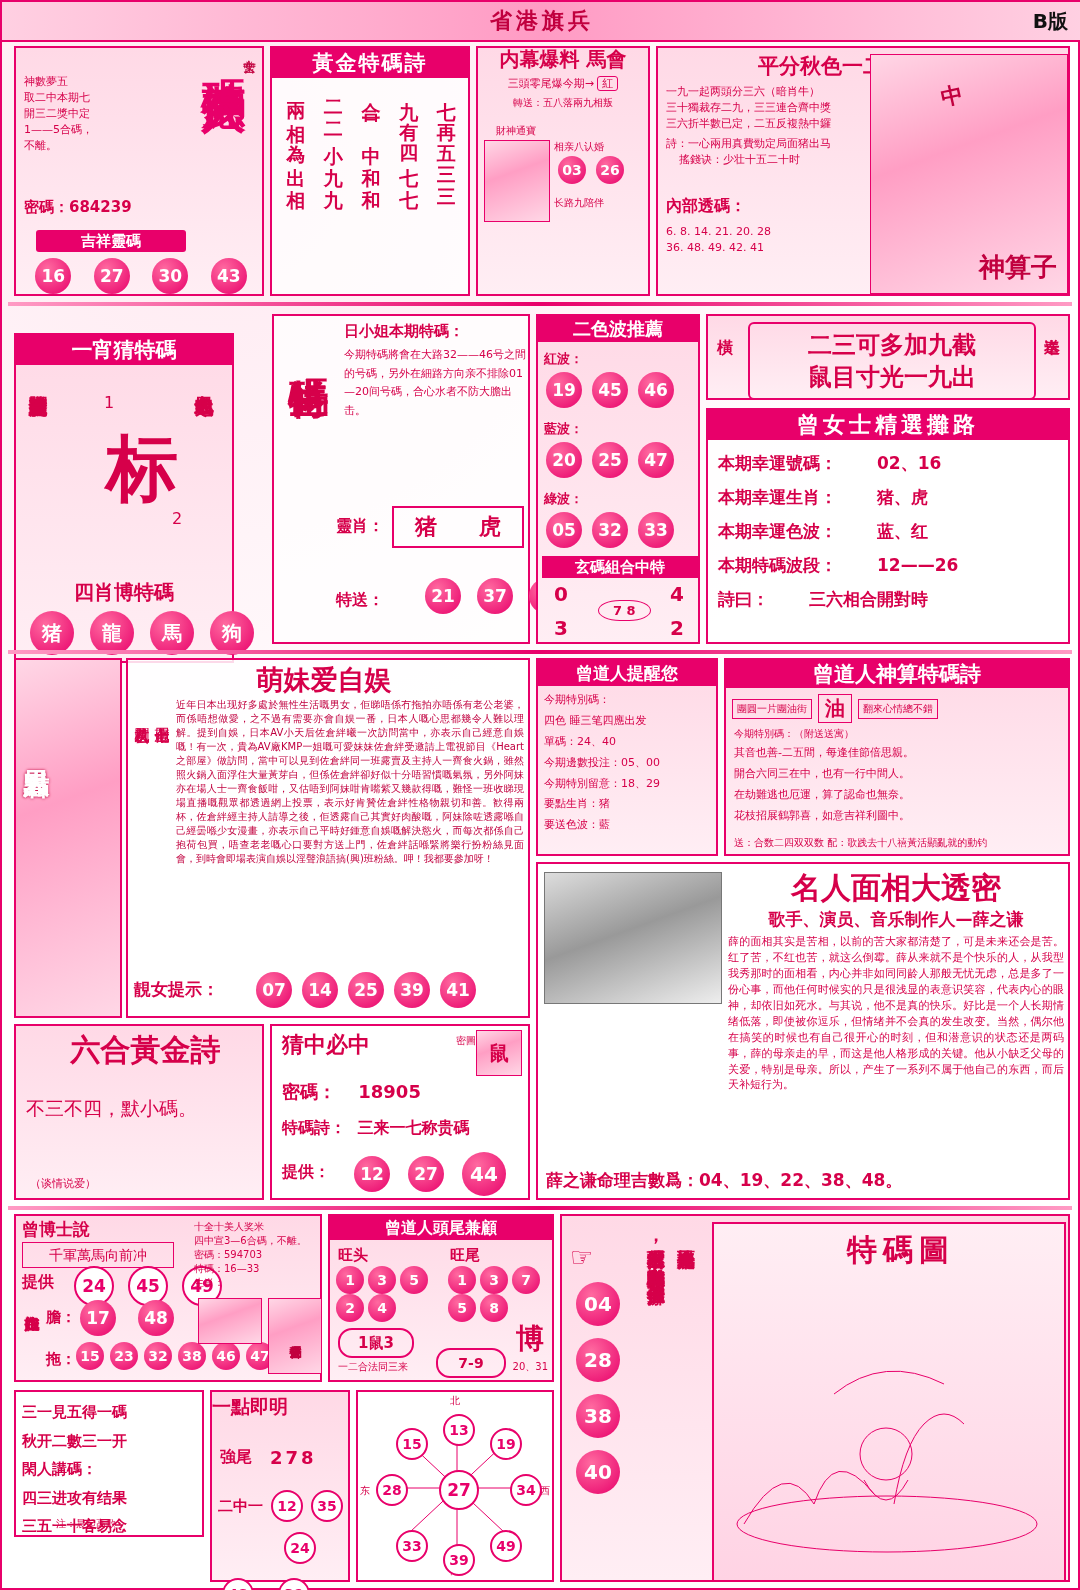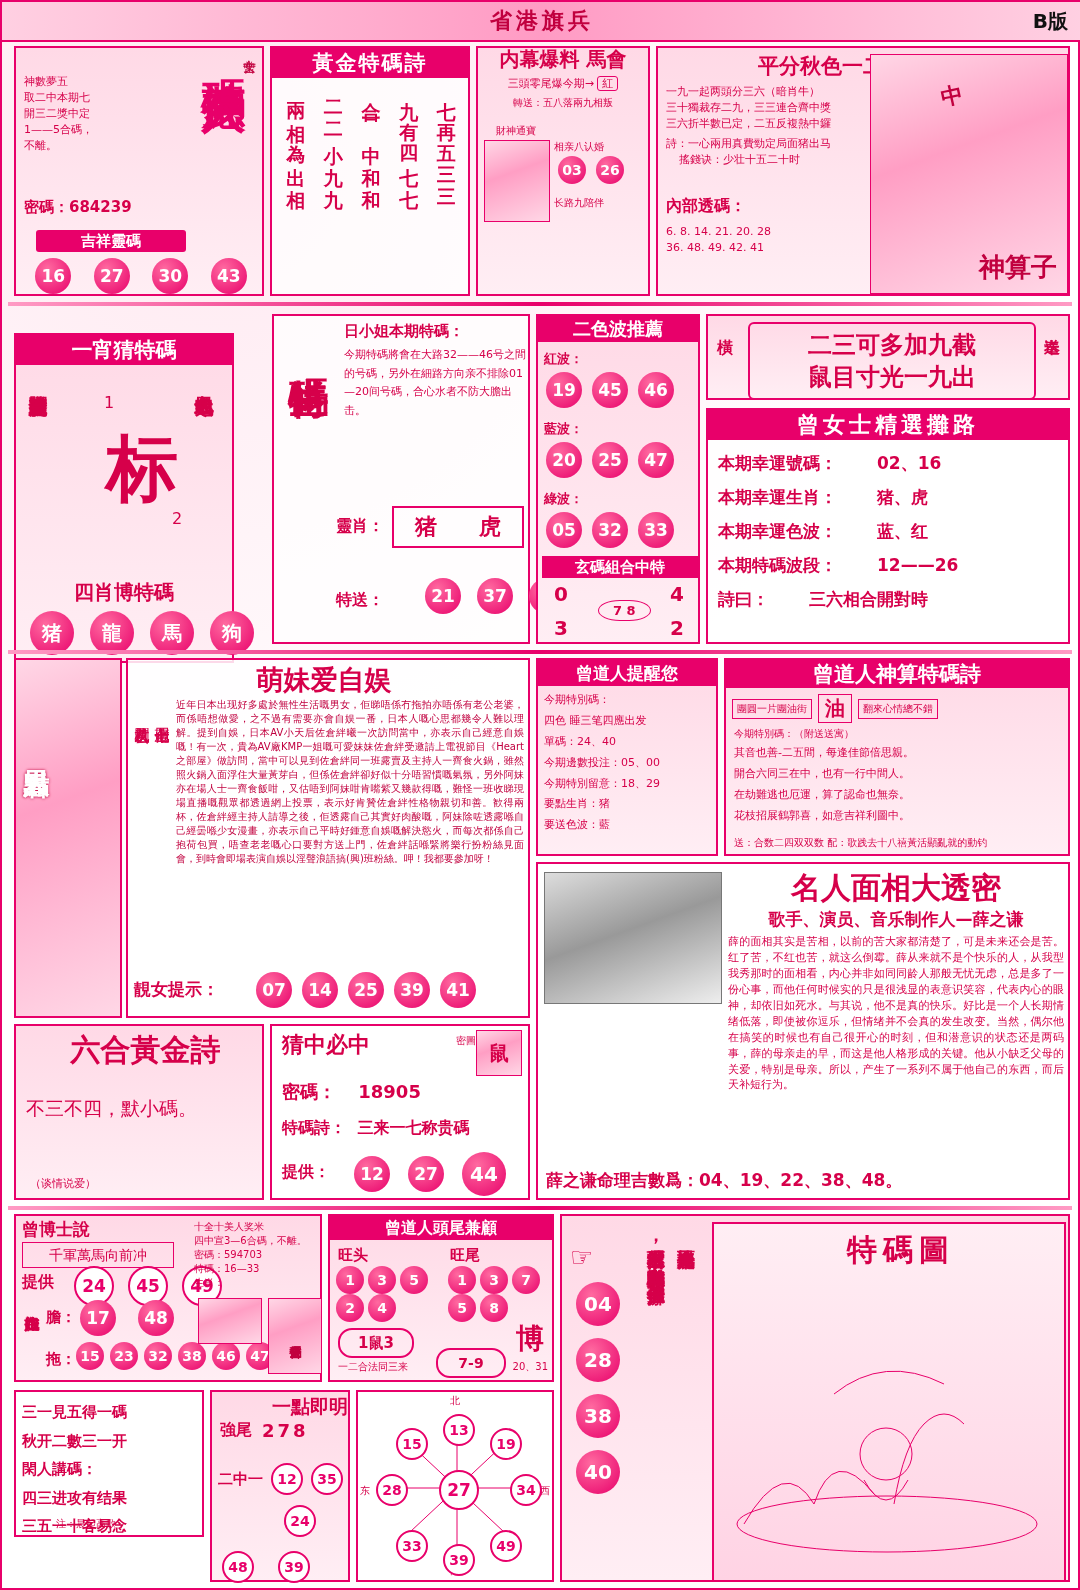--- a/index.html
+++ b/index.html
@@ -393,22 +393,22 @@
       <div>三一見五得一碼</div>
       <div>秋开二數三一开</div>
       <div>閑人講碼：</div>
       <div>四三进攻有结果</div>
       <div>三五一十客易念</div>
     </div>
     <div class="tiny" style="position:absolute;left:40px;bottom:4px;">注：晨起高歌</div>
   </div>
 
   <div class="box pinkfill" style="left:208px;top:1388px;width:140px;height:192px;">
-    <div style="text-align:right;font-size:19px;font-weight:bold;padding-top:2px;">一點即明</div>
-    <div class="row" style="margin:0 0 0 8px;gap:10px;">
+    <div style="text-align:left;font-size:19px;font-weight:bold;padding-top:2px;">一點即明</div>
+    <div class="row" style="margin:27px 0 0 8px;gap:18px;">
       <span style="font-size:16px;font-weight:bold;">強尾</span>
       <span style="font-size:18px;font-weight:bold;letter-spacing:3px;">278</span>
     </div>
     <div class="row" style="margin:22px 0 0 6px;gap:8px;">
       <span style="font-size:15px;font-weight:bold;">二中一</span>
       <span class="ball sm hollow">12</span>
       <span class="ball sm hollow">35</span>
     </div>
     <div class="row" style="margin:10px 0 0 72px;">
       <span class="ball sm hollow">24</span>

